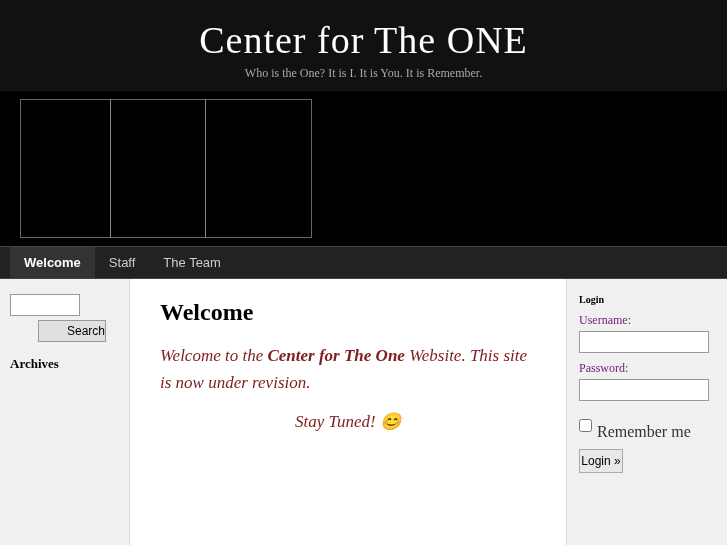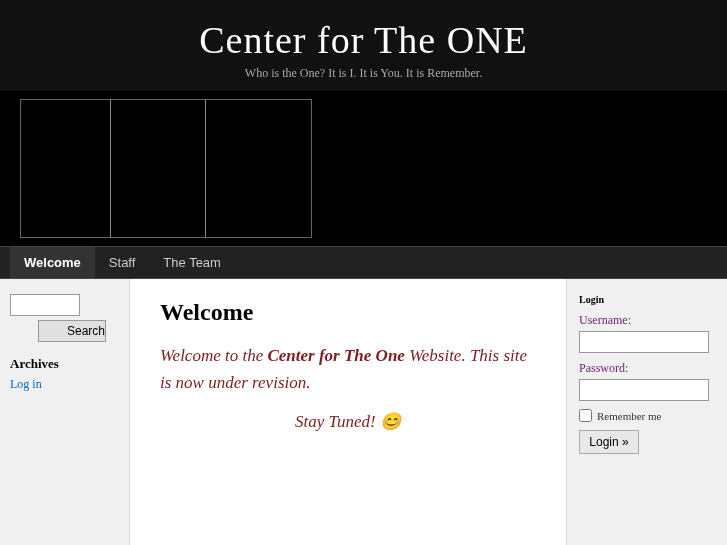--- a/index.html
+++ b/index.html
@@ -191,26 +191,27 @@
       display: flex;
       align-items: center;
       margin-bottom: 8px;
     }
 
     .remember-me-row input[type="checkbox"] {
       margin-right: 5px;
     }
 
     .remember-me-row label {
-      font-size: 11px;
+      font-size: 16px;
       color: #333;
+      margin-top: 14px;
     }
 
     .login-btn {
-      width: 60px;
+      width: 44px;
       height: 24px;
       background: #e8e8e8;
       border: 1px solid #aaa;
       font-size: 12px;
       cursor: pointer;
       display: block;
       margin-bottom: 8px;
     }
 
     .lost-password-link {
@@ -250,21 +251,20 @@
 </nav>
 
 <div id="wrapper">
 
   <div id="sidebar-left">
     <input type="text" class="sidebar-search-input" style="">
     <button class="sidebar-search-btn">Search</button>
 
     <div class="sidebar-section-title">Archives</div>
 
-    <a href="#" class="sidebar-link">Log in</a>
   </div>
 
   <div id="main-content">
     <h2>Welcome</h2>
     <p>
       <span>Welcome to the </span><span class="bold-text">Center for The One</span><span> Website.  This site is now under revision.</span>
     </p>
     <p style="text-align:center; margin-top:12px;">
       Stay Tuned! 😊
     </p>

